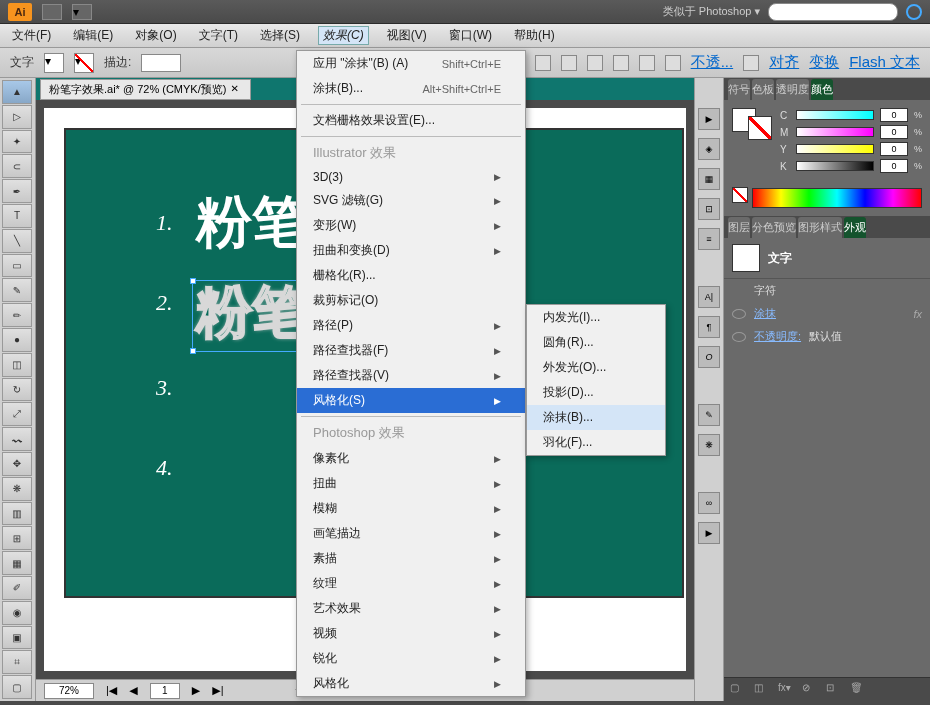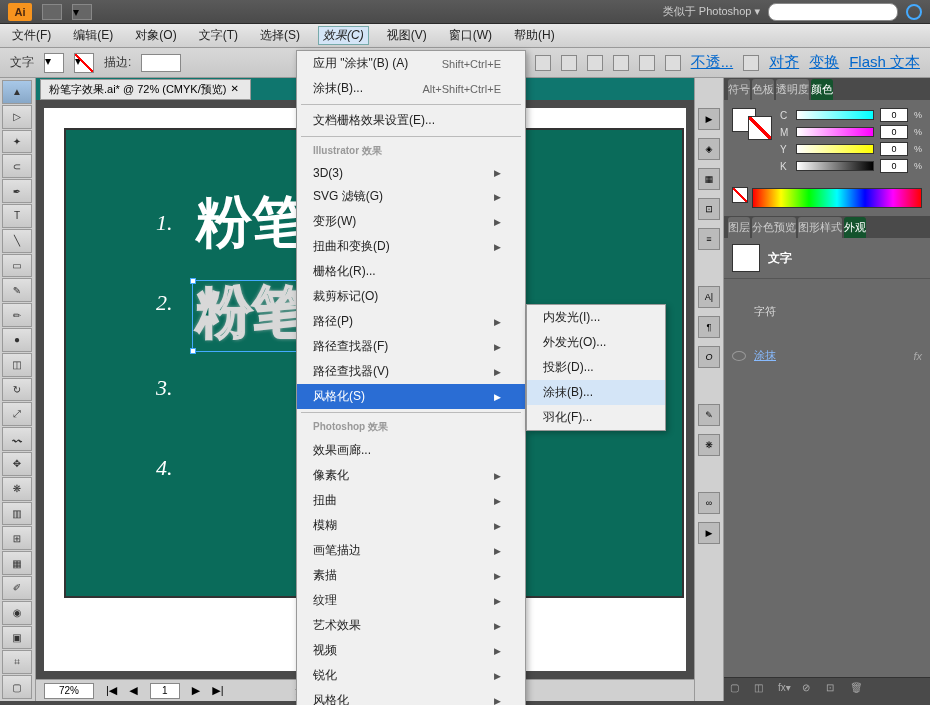--- a/index.html
+++ b/index.html
@@ -67,33 +67,33 @@
 .cmyk-val { width: 28px; height: 14px; background: #fff; border: 1px solid #333; font-size: 9px; text-align: center; }
 .cmyk-pct { font-size: 9px; color: #ddd; }
 .spectrum { height: 20px; margin-top: 6px; background: linear-gradient(90deg, #f00, #ff0, #0f0, #0ff, #00f, #f0f, #f00); border: 1px solid #333; }
 
 .appearance-panel { background: #6a6a6a; flex: 1; }
 .ap-header { padding: 6px 8px; display: flex; align-items: center; gap: 8px; border-bottom: 1px solid #555; }
 .ap-thumb { width: 28px; height: 28px; background: #fff; border: 1px solid #333; }
 .ap-title { font-size: 12px; color: #fff; font-weight: bold; }
 .ap-row { padding: 4px 8px 4px 30px; display: flex; align-items: center; gap: 8px; font-size: 11px; color: #ddd; }
 .ap-eye { width: 14px; height: 10px; border: 1px solid #999; border-radius: 50%; position: absolute; left: 8px; }
-.ap-row { position: relative; margin-top: 21px; }
+.ap-row { position: relative; }
 .ap-link { color: #88bbff; text-decoration: underline; cursor: pointer; }
 .ap-fx { margin-left: auto; font-style: italic; color: #aaa; }
 
 .panel-footer { height: 24px; background: #4a4a4a; border-top: 1px solid #333; display: flex; align-items: center; padding: 0 6px; gap: 8px; }
 .pf-icon { width: 16px; height: 16px; color: #aaa; font-size: 10px; cursor: pointer; }
 
 
 .dropdown-menu { position: absolute; background: #f0f0f0; border: 1px solid #999; box-shadow: 2px 2px 6px rgba(0,0,0,0.3); z-index: 100; min-width: 230px; }
 .dd-item { padding: 4px 24px 4px 16px; font-size: 12px; color: #222; cursor: pointer; display: flex; justify-content: space-between; align-items: center; position: relative; }
 .dd-item.highlighted { background: #2a6dd4; color: #fff; }
 .dd-sep { height: 1px; background: #bbb; margin: 3px 4px; }
-.dd-header { padding: 4px 16px; font-size: 10px; color: #999; font-weight: bold; }
+.dd-header { padding: 4px 16px; font-size: 13px; color: #999; }
 .dd-arrow { font-size: 9px; color: #555; }
 .dd-item.highlighted .dd-arrow { color: #fff; }
 .dd-shortcut { font-size: 11px; color: #666; }
 
 .effects-menu { left: 296px; top: 50px; }
 .stylize-submenu { left: 526px; top: 304px; min-width: 140px; }
 </style>
 </head>
 <body>
 
@@ -283,20 +283,25 @@
         <span class="ap-title">文字</span>
       </div>
       <div class="ap-row">
         <span>字符</span>
       </div>
       <div class="ap-row">
         <div class="ap-eye"></div>
         <span class="ap-link">涂抹</span>
         <span class="ap-fx">fx</span>
       </div>
+      <div class="ap-row">
+        <div class="ap-eye"></div>
+        <span class="ap-link">不透明度:</span>
+        <span>默认值</span>
+      </div>
     </div>
     <div class="panel-footer">
       <span class="pf-icon">▢</span>
       <span class="pf-icon">◫</span>
       <span class="pf-icon">fx▾</span>
       <span class="pf-icon">⊘</span>
       <span class="pf-icon">⊡</span>
       <span class="pf-icon">🗑</span>
     </div>
   </div>
@@ -344,21 +349,20 @@
   <div class="dd-item">
       <span>路径查找器(V)</span>
       <span class="dd-arrow">▶</span>
     </div>
   <div class="dd-item highlighted">
       <span>风格化(S)</span>
       <span class="dd-arrow">▶</span>
     </div>
   <div class="dd-sep"></div>
   <div class="dd-header">Photoshop 效果</div>
-  <div class="dd-item">效果画廊...</div>
   <div class="dd-item">
       <span>像素化</span>
       <span class="dd-arrow">▶</span>
     </div>
   <div class="dd-item">
       <span>扭曲</span>
       <span class="dd-arrow">▶</span>
     </div>
   <div class="dd-item">
       <span>模糊</span>
@@ -389,17 +393,18 @@
       <span class="dd-arrow">▶</span>
     </div>
   <div class="dd-item">
       <span>风格化</span>
       <span class="dd-arrow">▶</span>
     </div>
 </div>
 
 <div class="dropdown-menu stylize-submenu">
   <div class="dd-item">内发光(I)...</div>
+  <div class="dd-item">圆角(R)...</div>
   <div class="dd-item">外发光(O)...</div>
   <div class="dd-item">投影(D)...</div>
   <div class="dd-item highlighted" style="background:#d4e5f7;color:#222">涂抹(B)...</div>
   <div class="dd-item">羽化(F)...</div>
 </div>
 
 </body></html>

